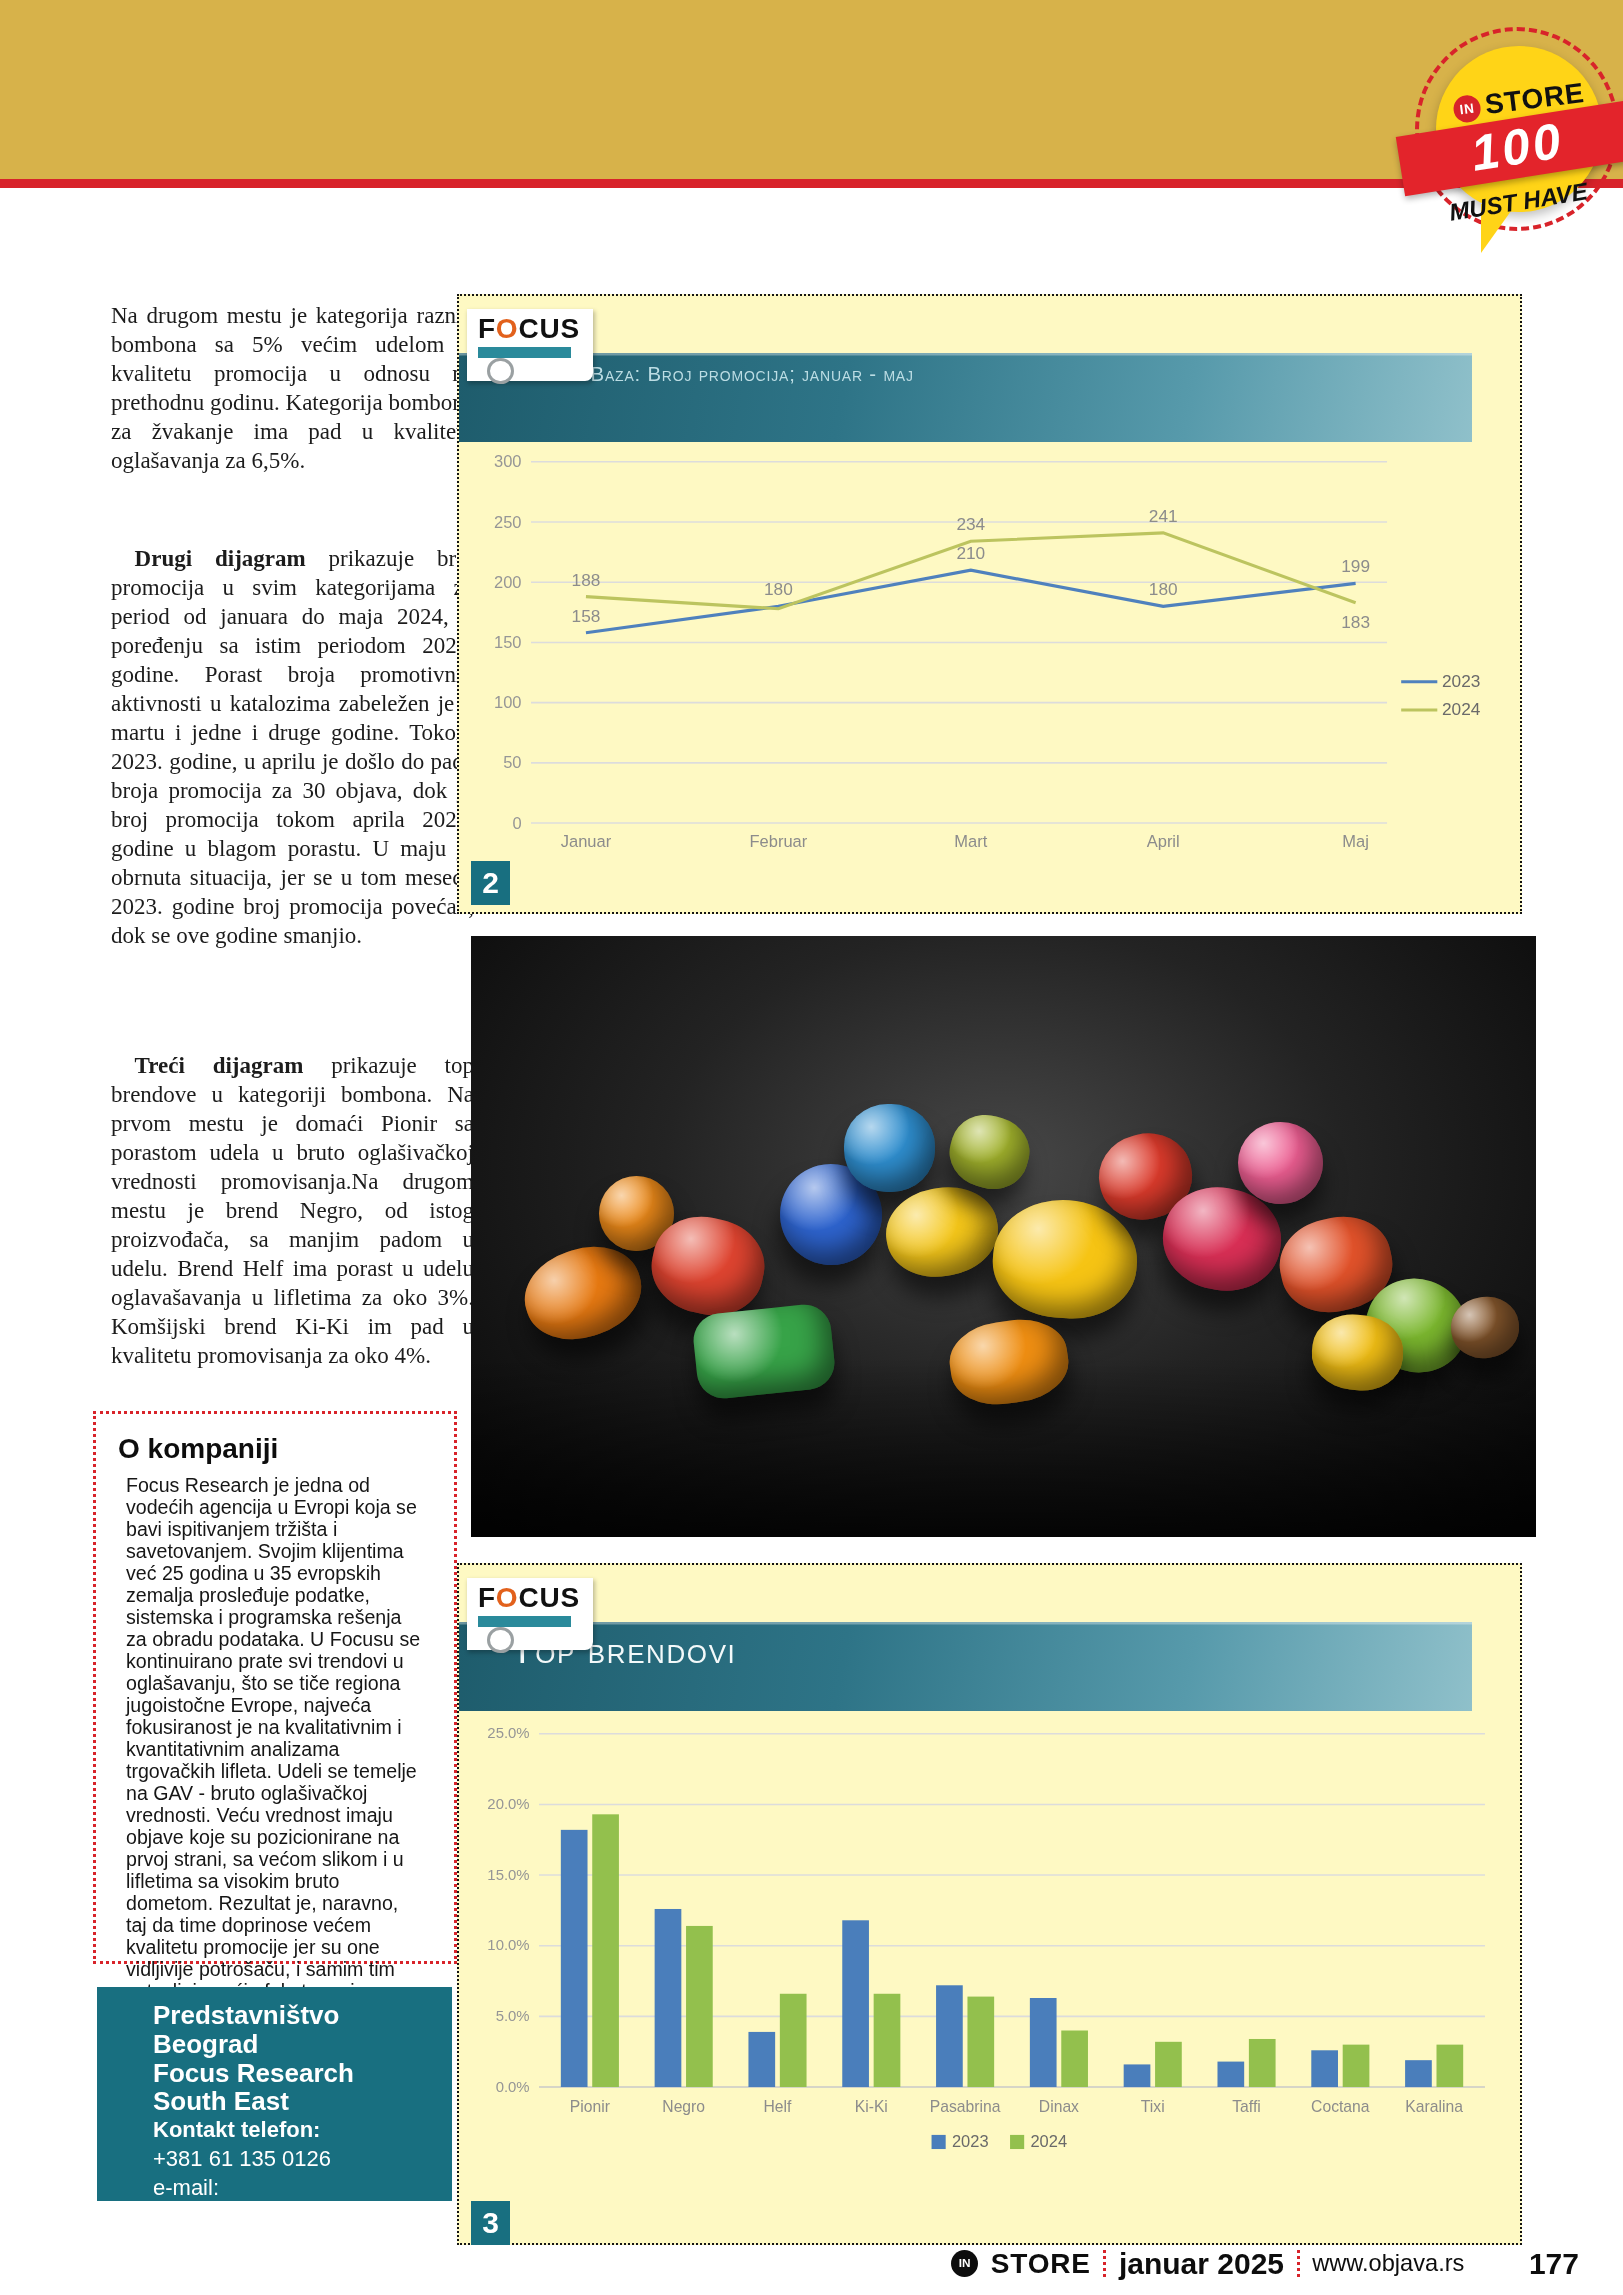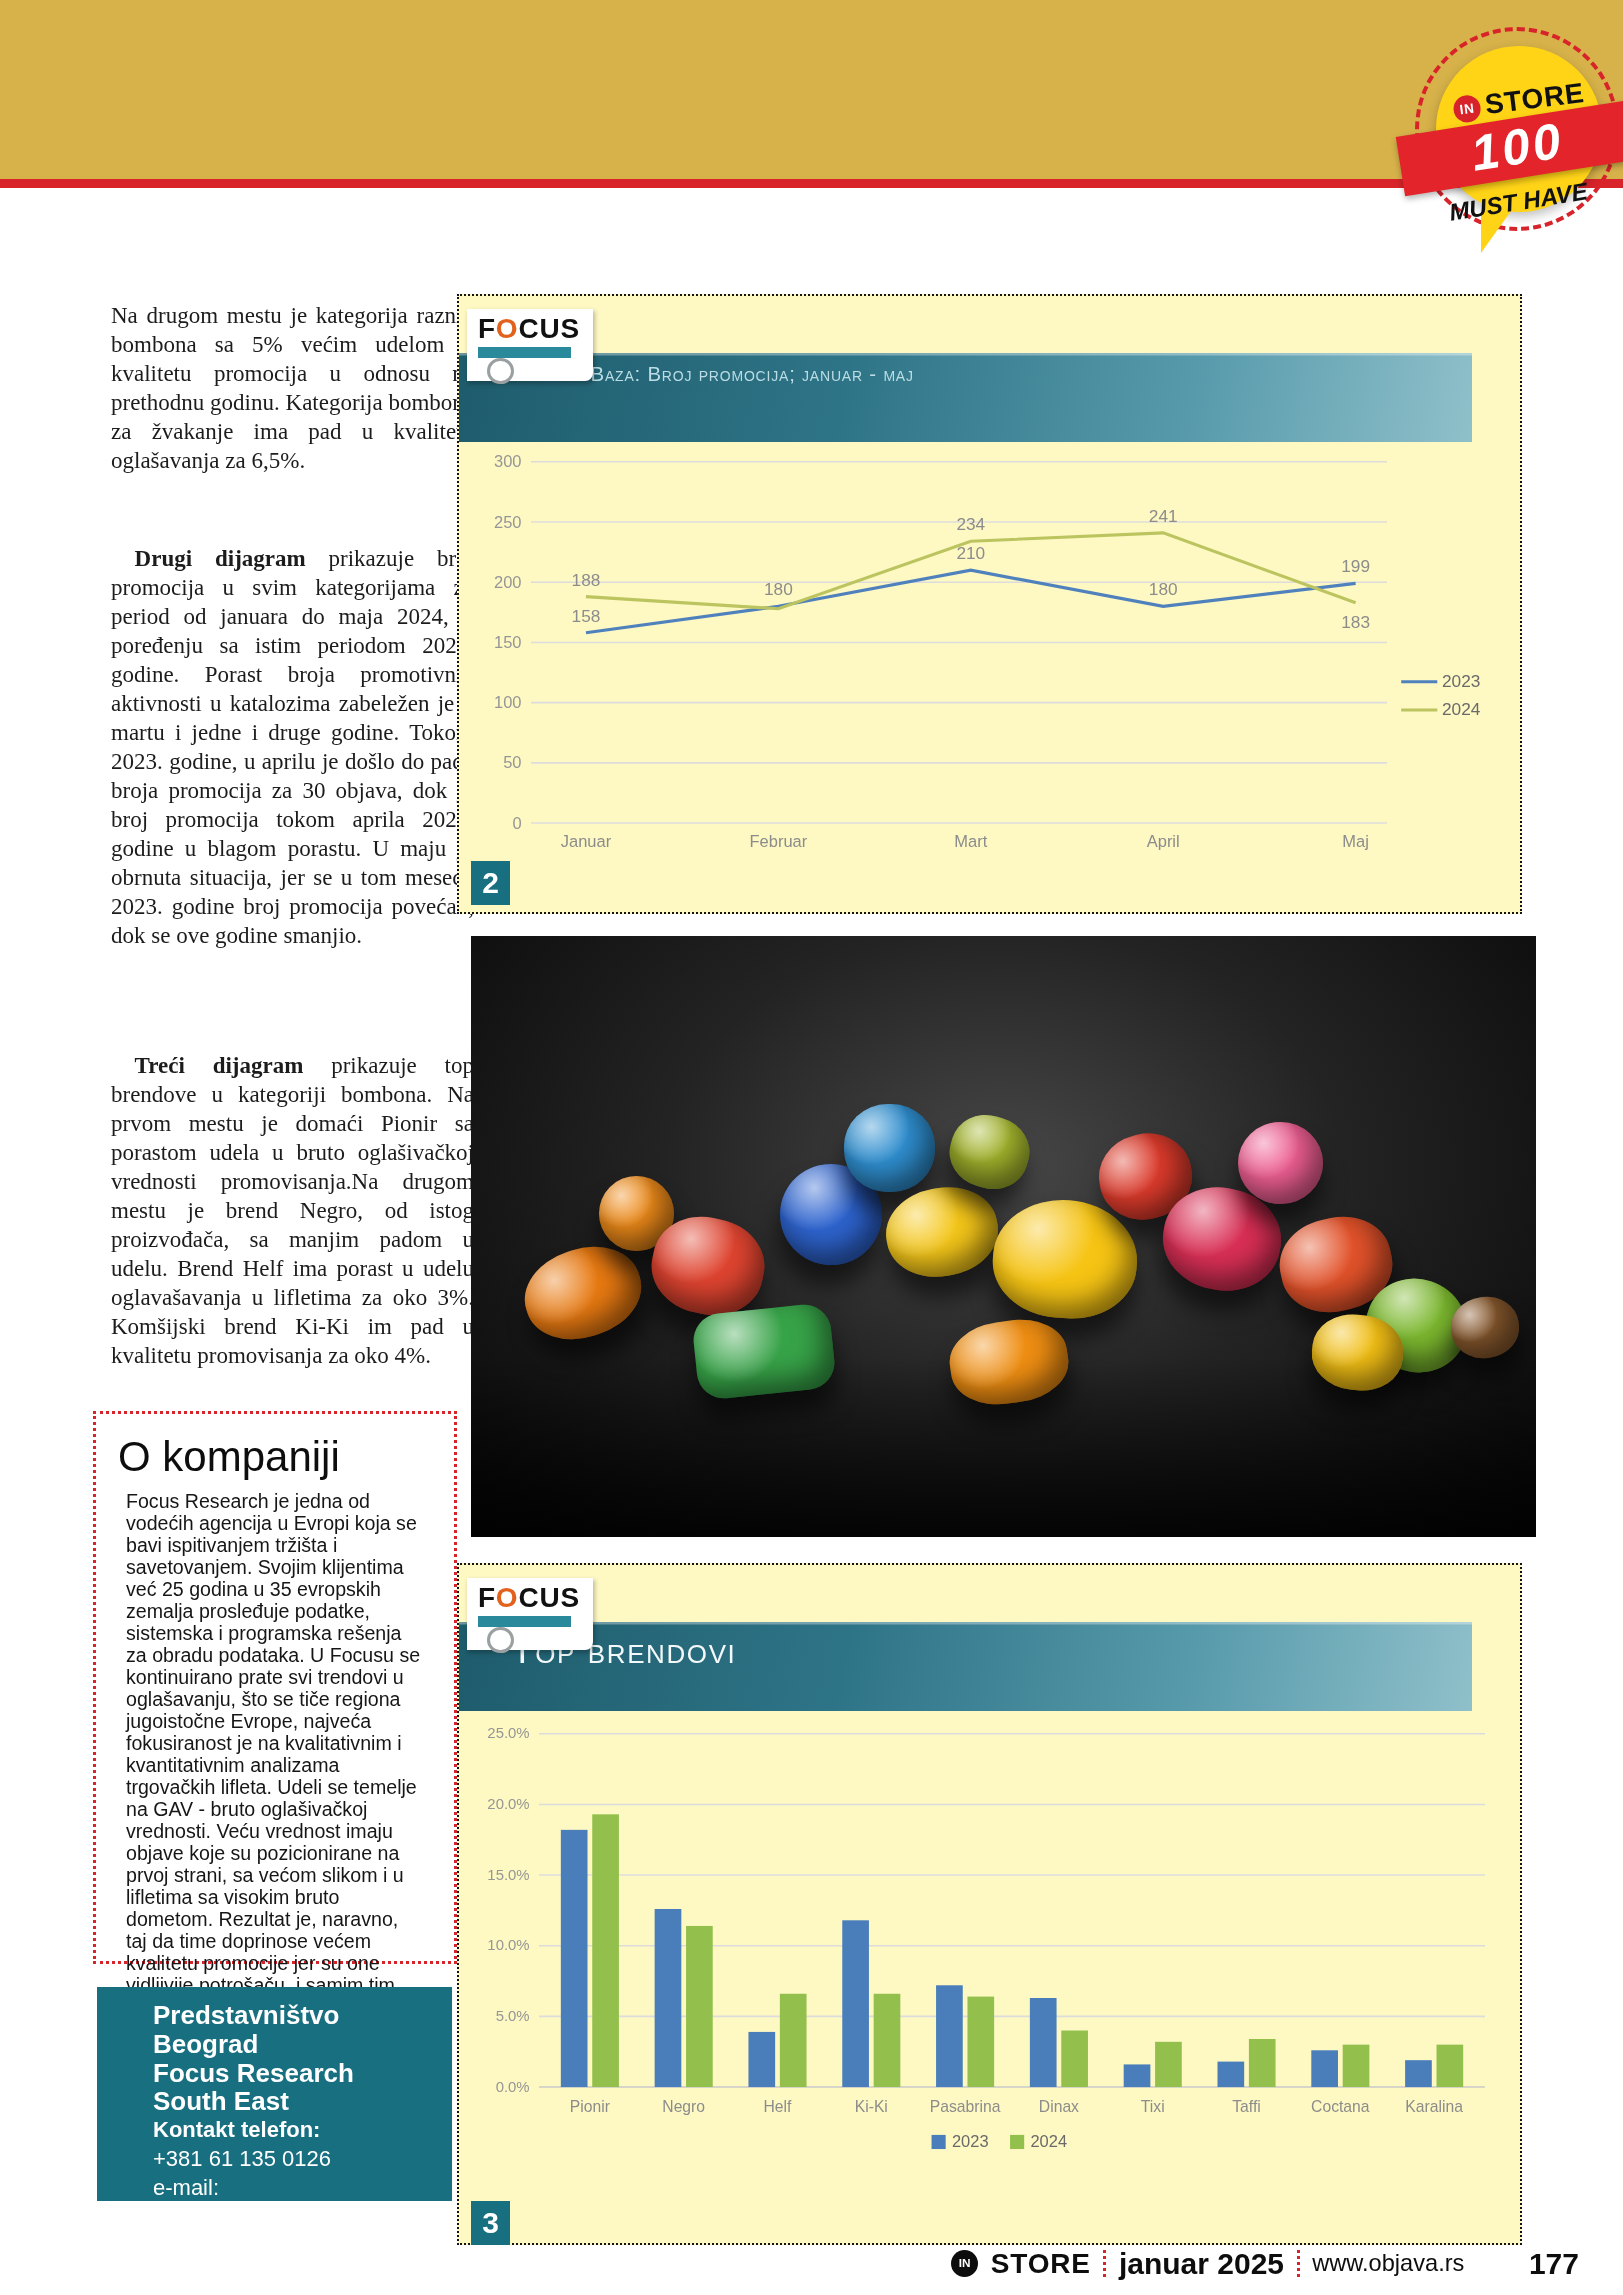--- a/index.html
+++ b/index.html
@@ -24,21 +24,21 @@
   .mh-must{position:absolute;left:14px;top:166px;width:185px;text-align:center;transform:rotate(-9deg);
            font-weight:bold;font-style:italic;font-size:24px;color:#111;}
   
   .par{position:absolute;left:95px;width:363px;font-family:"Liberation Serif",serif;font-size:23px;
        line-height:29px;color:#1c1c1c;text-align:justify;margin:16px;}
   .par .lead{font-weight:bold;}
   .indent{text-indent:23.6px;}
   
   .about{position:absolute;left:93px;top:1411px;width:364px;height:553px;border:3.1px dotted #d8232a;
          box-sizing:border-box;padding:19px 22px 0 22px;background:#fff;}
-  .about h2{margin:0 0 9.4px 0;font-size:42px;font-weight:normal;color:#0d0d0d;}
+  .about h2{margin:0 0 9.4px 0;font-size:28px;font-weight:bold;color:#0d0d0d;}
   .about p{margin:8px;font-size:19.6px;line-height:22px;color:#161616;}
   
   .contact{position:absolute;left:97px;top:1987px;width:355px;height:214px;background:#186f80;
            box-sizing:border-box;padding:14px 19px;color:#fff;}
   .contact div{line-height:29px;margin-left:37px;}
   .c-b{font-weight:bold;font-size:26px;}
   .c-r{font-size:22px;}
   
   .chart-box{position:absolute;left:457px;width:1065px;border:2.4px dotted #141414;background:#fef9c3;box-sizing:border-box;}
   #box1{top:294px;height:620px;}

